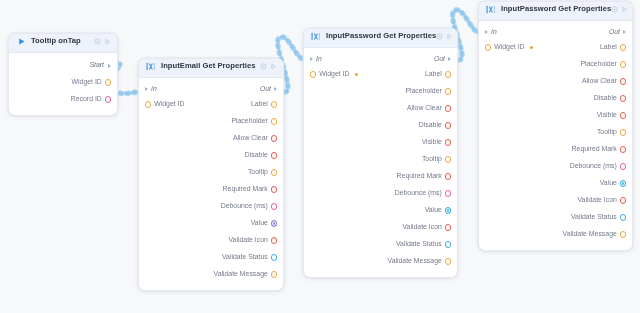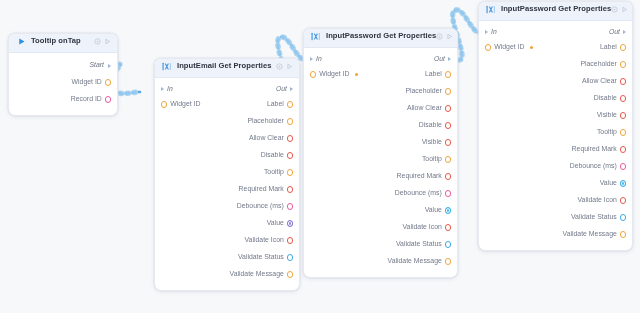--- a/index.html
+++ b/index.html
@@ -134,21 +134,21 @@
             </span>
           </div>
           <div class="prow right">
             <span class="io-side">
               <span class="plabel">Record ID</span>
               <span class="port pink"></span>
             </span>
           </div>
         </div>
       </div>
-      <div class="node" style="left: 154px; top: 58px; width: 146px;">
+      <div class="node" style="left: 138px; top: 58px; width: 146px;">
         <div class="node-header">
           <span class="hdr-ico">
             <svg width="10" height="9" viewBox="0 0 14 12">
               <path d="M1.5 1.5 L1.5 10.5" stroke="#3f92dd" stroke-width="1.6" stroke-linecap="round"></path>
               <path d="M5 2.4 L8.6 9.6 M8.6 2.4 L5 9.6" stroke="#3f92dd" stroke-width="1.5" stroke-linecap="round"></path>
               <path d="M11.6 1.6 L11.6 10.4" stroke="#3f92dd" stroke-width="1.2" stroke-linecap="round" opacity=".55"></path>
             </svg>
           </span>
           <span class="node-title">InputEmail Get Properties</span>
           <span class="hdr-btns">

